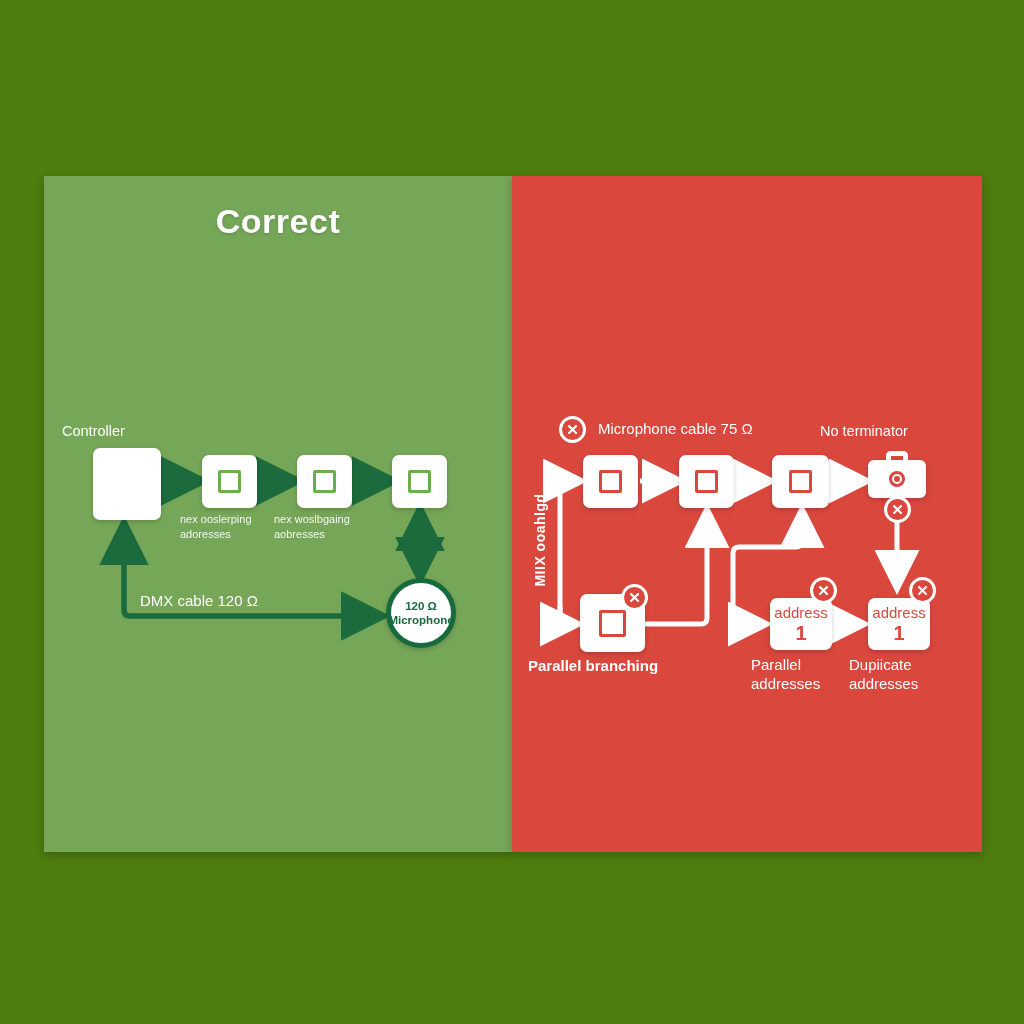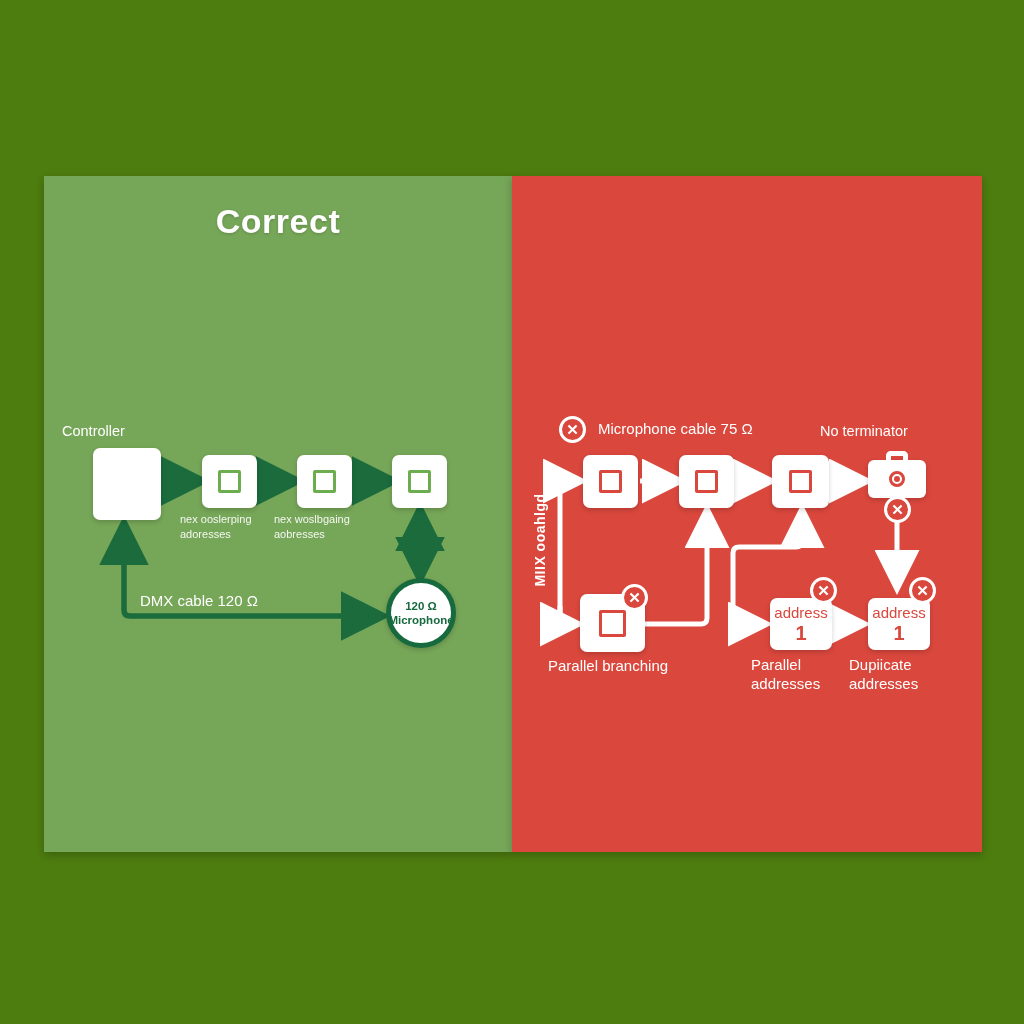--- a/index.html
+++ b/index.html
@@ -149,21 +149,21 @@
     <div class="xicon" style="left:372px;top:320px;">
       <span>✕</span>
     </div>
 
     <div class="box fixture" style="left:68px;top:418px;width:65px;height:58px;">
       <div class="inner-sq inner-red" style="width:27px;height:27px;"></div>
     </div>
     <div class="xicon" style="left:109px;top:408px;">
       <span>✕</span>
     </div>
-    <div class="lbl big" style="left:36px;top:481px;width:160px;">Parallel branching</div>
+    <div class="lbl big" style="left:16px;top:481px;width:160px;font-weight:bold;">Parallel branching</div>
 
     <div class="box addr-box" style="left:258px;top:422px;width:62px;height:52px;">
       <div class="addr-word">address</div>
       <div class="addr-num">1</div>
     </div>
     <div class="xicon" style="left:298px;top:401px;">
       <span>✕</span>
     </div>
 
     <div class="box addr-box" style="left:356px;top:422px;width:62px;height:52px;">

